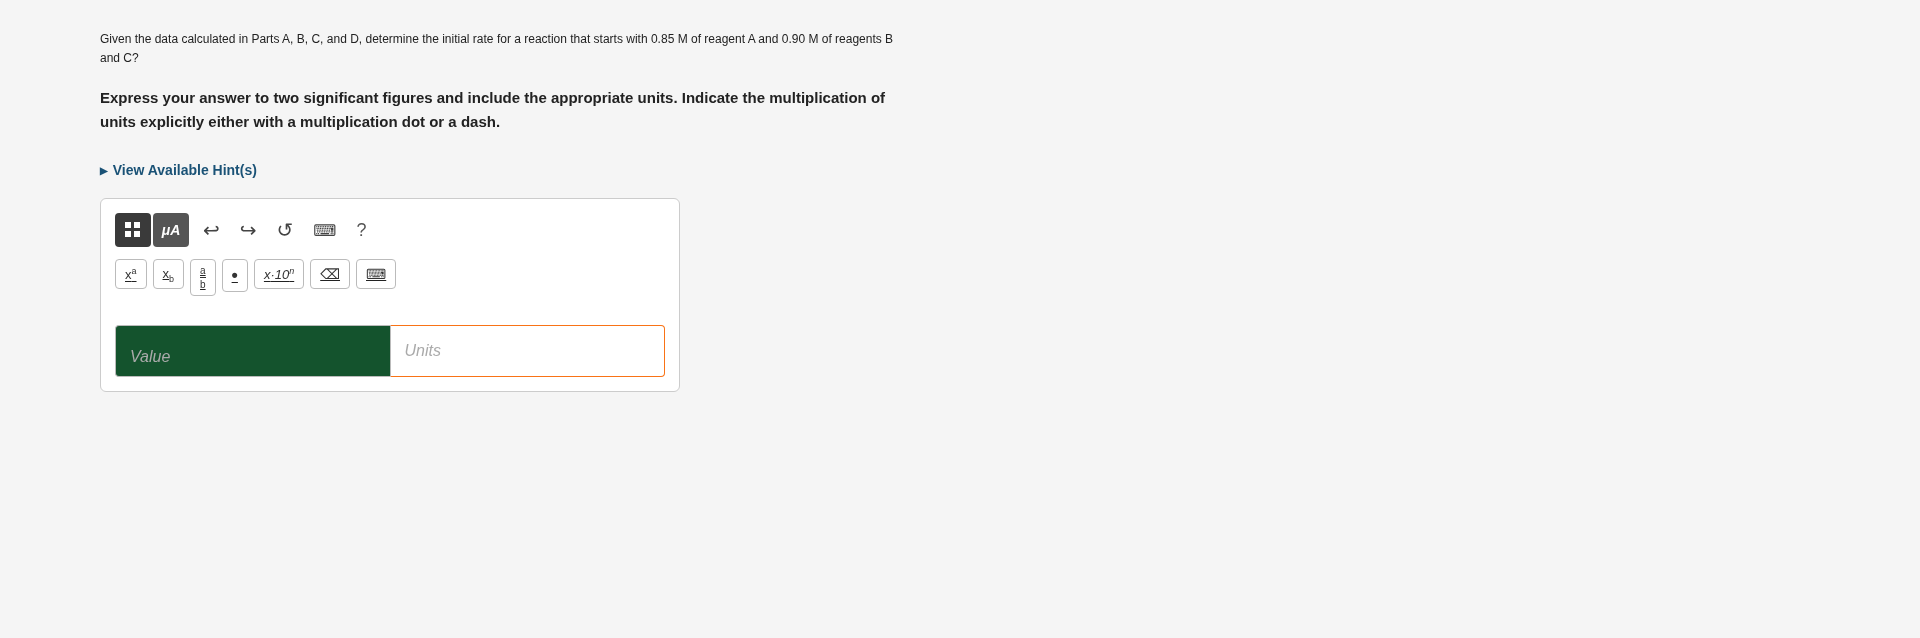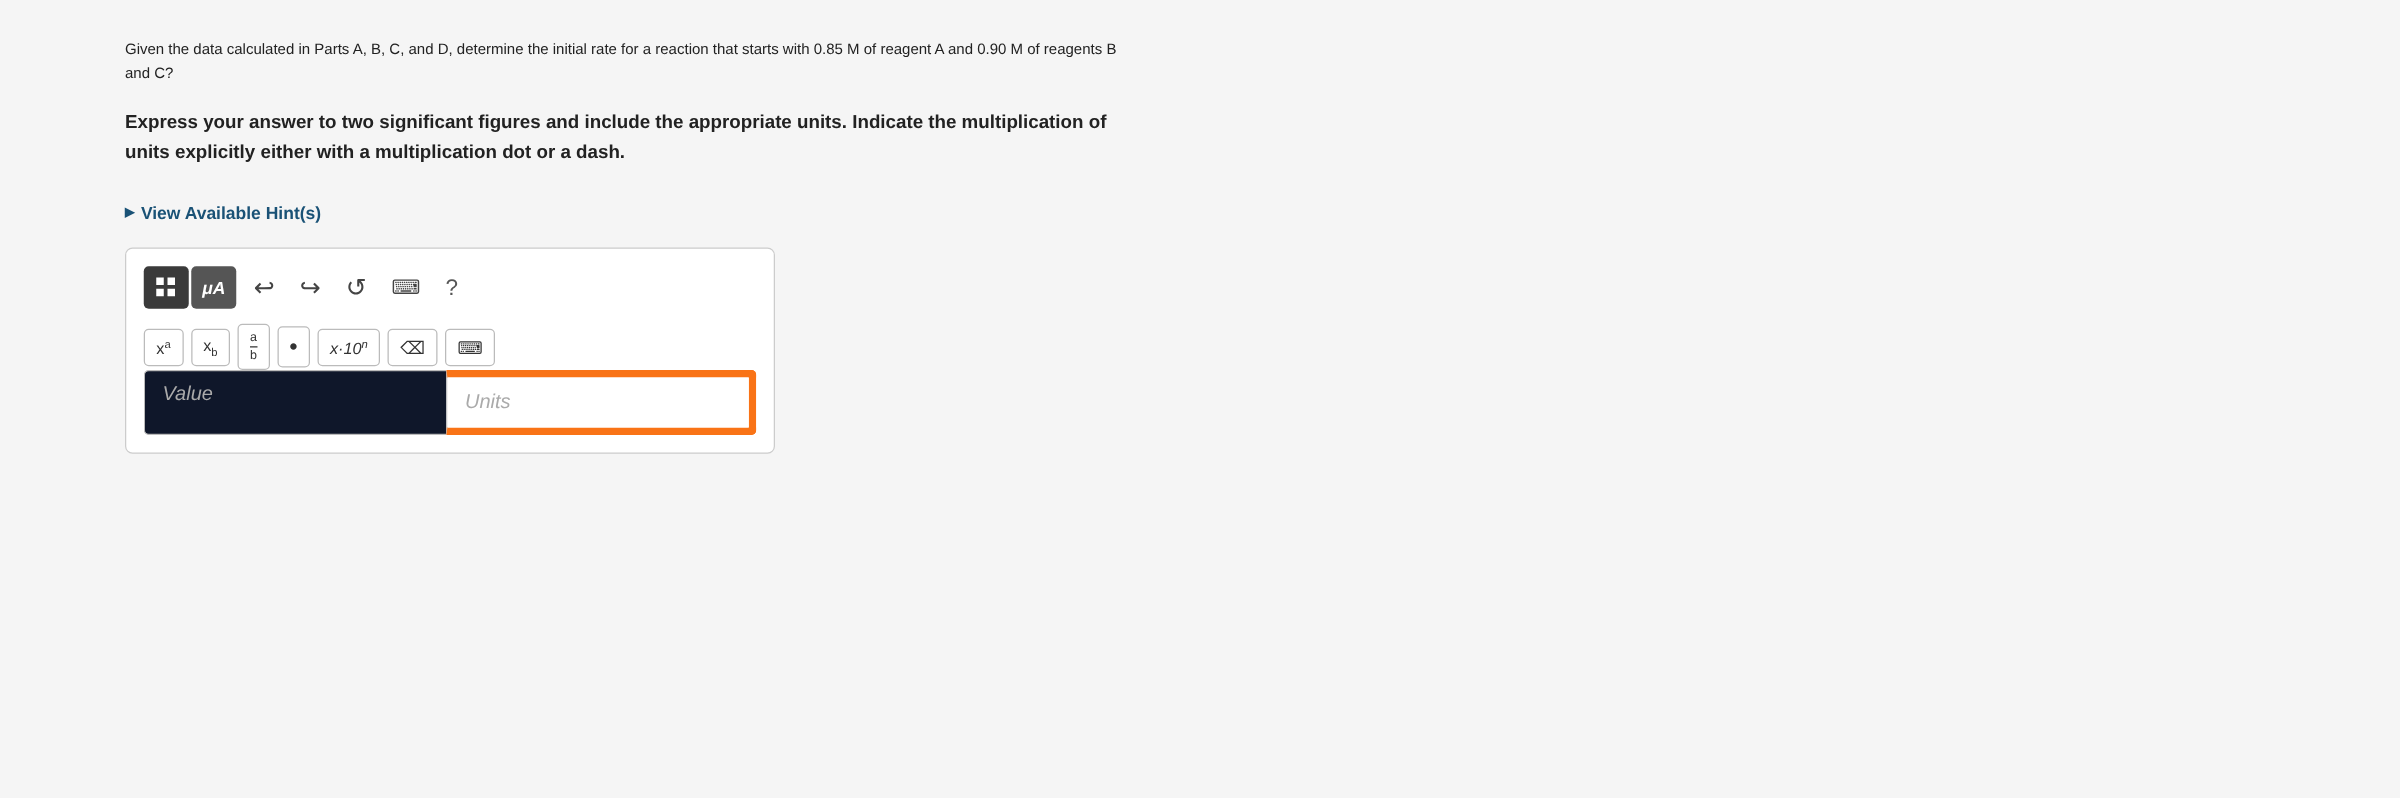--- a/index.html
+++ b/index.html
@@ -53,21 +53,21 @@
     .hint-link .arrow {
       font-size: 10px;
       color: #1a5276;
     }
 
     .input-widget {
       background: #fff;
       border: 1px solid #ccc;
       border-radius: 6px;
       padding: 14px 14px 14px 14px;
-      width: 520px;
+      width: 580px;
     }
 
     .toolbar-top {
       display: flex;
       align-items: center;
       gap: 8px;
       margin-bottom: 12px;
     }
 
     .btn-icon-group {
@@ -110,23 +110,24 @@
       background: none;
       border: none;
       cursor: pointer;
       font-size: 18px;
       color: #555;
       padding: 4px 6px;
     }
 
     .toolbar-bottom {
       display: flex;
-      align-items: center;
+      align-items: flex-start;
       gap: 6px;
-      margin-bottom: 0;
+      margin-bottom: 29px;
+      text-decoration: underline;
     }
 
     .btn-formula {
       background: #fff;
       border: 1px solid #bbb;
       border-radius: 4px;
       padding: 5px 9px;
       cursor: pointer;
       font-size: 13px;
       color: #333;
@@ -208,30 +209,30 @@
 
     .input-value {
       flex: 1;
       border: 1px solid #bbb;
       border-right: none;
       border-radius: 4px 0 0 4px;
       padding: 10px 14px;
       font-size: 16px;
       font-style: italic;
       color: #aaa;
-      background: #0f172a;
+      background: #14532d;
       cursor: text;
       min-height: 52px;
       display: flex;
-      align-items: flex-start;
+      align-items: flex-end;
     }
 
     .input-units {
       flex: 1;
-      border: 6px solid #f97316;
+      border: 1px solid #f97316;
       border-radius: 0 4px 4px 0;
       padding: 10px 14px;
       font-size: 16px;
       font-style: italic;
       color: #aaa;
       background: #fff;
       cursor: text;
       min-height: 52px;
       display: flex;
       align-items: center;

